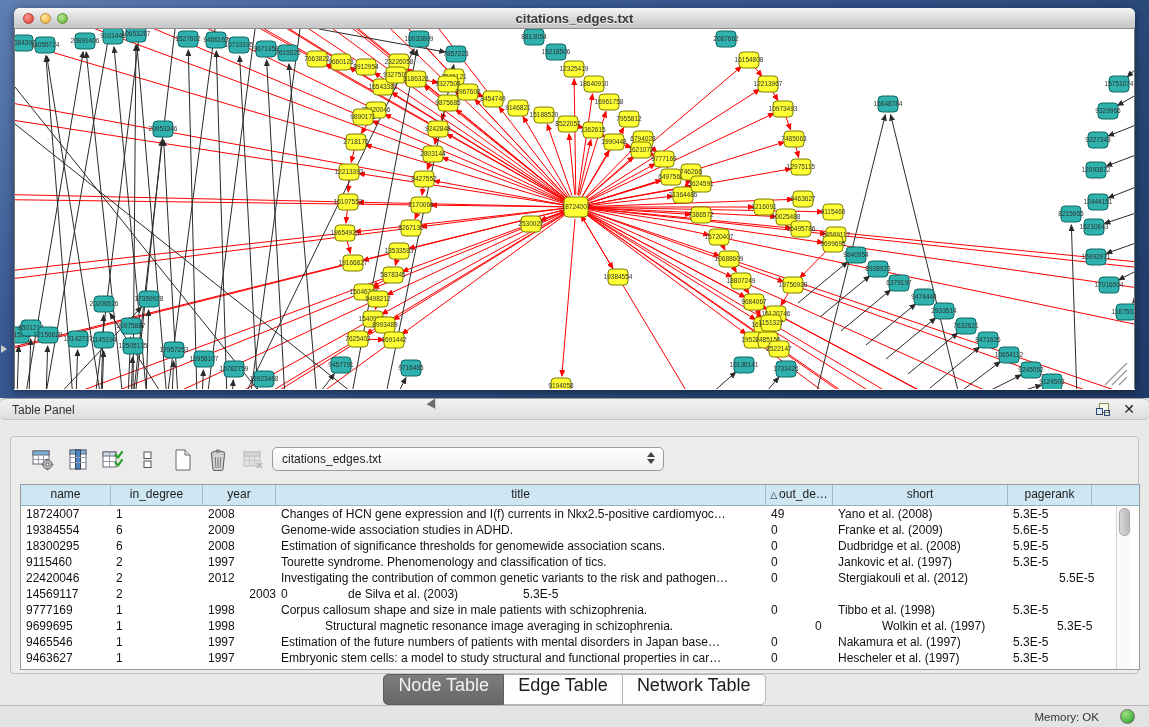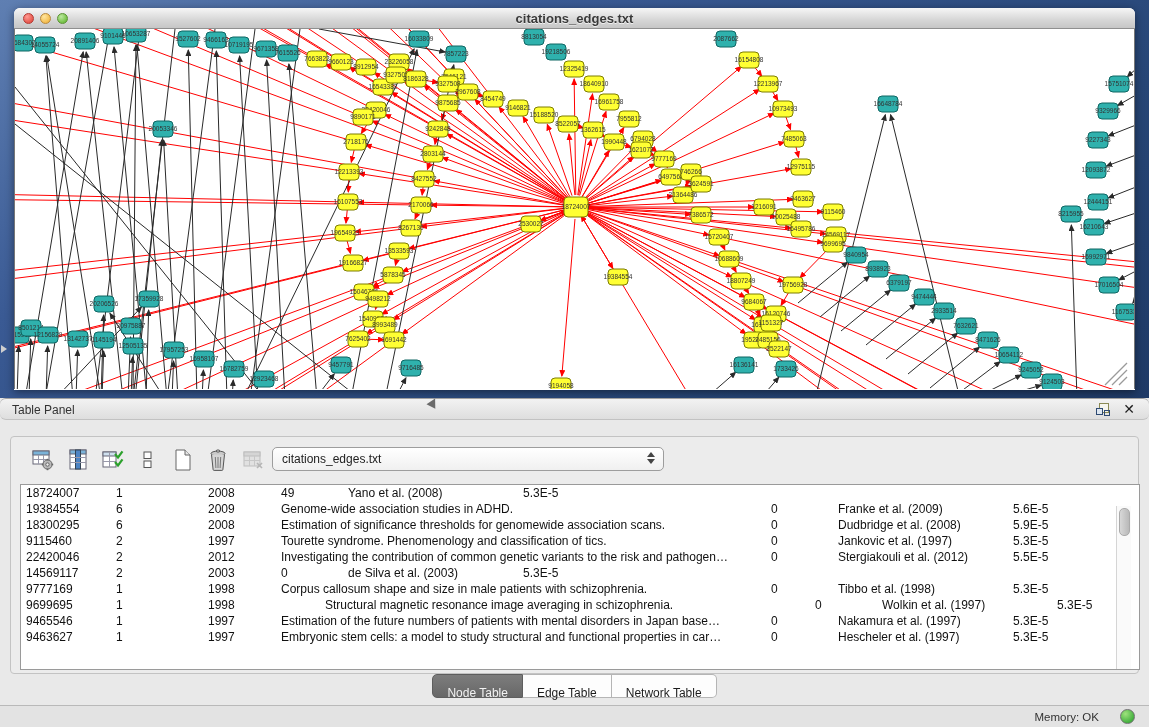--- a/index.html
+++ b/index.html
@@ -80,21 +80,21 @@
   .sort-tri{font-size:9px;color:#123;margin-right:2px;}
   .tbl-row{display:flex;height:16px;}
   .td{box-sizing:border-box;font-size:12px;color:#111;line-height:16px;padding-left:5px;
     overflow:hidden;white-space:nowrap;}
   .vscroll{position:absolute;right:8px;top:21px;width:14px;height:163px;background:#fafafa;
     border-left:1px solid #d5d5d5;}
   .vthumb{position:absolute;left:2px;top:2px;width:9px;height:26px;border-radius:5px;
     background:linear-gradient(90deg,#d8d8d8,#b9b9b9);border:1px solid #aaa;}
   
   .tabs{position:absolute;left:0;top:254px;width:1149px;display:flex;justify-content:center;}
-  .tab{height:24px;line-height:21px;font-size:12px;padding:8px 14px;box-sizing:border-box;
+  .tab{height:31px;line-height:21px;font-size:18px;padding:0 14px;box-sizing:border-box;
     background:#fdfdfd;border:1px solid #b5b5b5;border-left:none;color:#1c1c1c;}
   .tab:first-child{border-left:1px solid #b5b5b5;border-radius:5px 0 0 5px;}
   .tab:last-child{border-radius:0 5px 5px 0;}
   .tab.selected{background:linear-gradient(#7d7d7d,#676767);color:#f2f2f2;border-color:#5e5e5e;}
   
   .status-bar{position:absolute;left:0;top:705px;width:1149px;height:22px;box-sizing:border-box;
     background:#e3e3e3;border-top:1px solid #b9b9b9;}
   .status-right{position:absolute;right:14px;top:3px;display:flex;align-items:center;gap:21px;}
   .mem-label{font-size:11.5px;color:#333;}
   .mem-dot{width:13px;height:13px;border-radius:50%;
@@ -989,25 +989,35 @@
 
   <div class="combo">
     <span>citations_edges.txt</span>
     <div class="spin">
         <div class="up"></div>
         <div class="down"></div>
       </div>
   </div>
 
   <div class="tbl">
+    <div class="tbl-header" id="tblHead">
+        <div class="th" style="width: 90px;">name</div>
+        <div class="th" style="width: 92px;">in_degree</div>
+        <div class="th" style="width: 73px;">year</div>
+        <div class="th" style="width: 490px;">title</div>
+        <div class="th" style="width: 67px;"><span class="sort-tri">△</span>out_de…</div>
+        <div class="th" style="width: 175px;">short</div>
+        <div class="th" style="width: 84px;">pagerank</div>
+      </div>
     <div id="tblBody">
         <div class="tbl-row">
           <div class="td" style="width: 90px;">18724007</div>
           <div class="td" style="width: 92px;">1</div>
           <div class="td" style="width: 73px;">2008</div>
+          <div class="td" style="width: 490px;">Changes of HCN gene expression and I(f) currents in Nkx2.5-positive cardiomyoc…</div>
           <div class="td" style="width: 67px;">49</div>
           <div class="td" style="width: 175px;">Yano et al. (2008)</div>
           <div class="td" style="width: 84px;">5.3E-5</div>
         </div>
         <div class="tbl-row">
           <div class="td" style="width: 90px;">19384554</div>
           <div class="td" style="width: 92px;">6</div>
           <div class="td" style="width: 73px;">2009</div>
           <div class="td" style="width: 490px;">Genome-wide association studies in ADHD.</div>
           <div class="td" style="width: 67px;">0</div>
@@ -1032,26 +1042,26 @@
           <div class="td" style="width: 175px;">Jankovic et al. (1997)</div>
           <div class="td" style="width: 84px;">5.3E-5</div>
         </div>
         <div class="tbl-row">
           <div class="td" style="width: 90px;">22420046</div>
           <div class="td" style="width: 92px;">2</div>
           <div class="td" style="width: 73px;">2012</div>
           <div class="td" style="width: 490px;">Investigating the contribution of common genetic variants to the risk and pathogen…</div>
           <div class="td" style="width: 67px;">0</div>
           <div class="td" style="width: 175px;">Stergiakouli et al. (2012)</div>
-          <div class="td" style="width: 84px;">5.5E-5</div>
+          <div class="td" style="width: 84px; margin-left: 46px;">5.5E-5</div>
         </div>
         <div class="tbl-row">
           <div class="td" style="width: 90px;">14569117</div>
           <div class="td" style="width: 92px;">2</div>
-          <div class="td" style="width: 73px;">2003</div>
+          <div class="td" style="width: 73px; text-align: right;">2003</div>
           <div class="td" style="width: 67px;">0</div>
           <div class="td" style="width: 175px;">de Silva et al. (2003)</div>
           <div class="td" style="width: 84px;">5.3E-5</div>
         </div>
         <div class="tbl-row">
           <div class="td" style="width: 90px;">9777169</div>
           <div class="td" style="width: 92px;">1</div>
           <div class="td" style="width: 73px;">1998</div>
           <div class="td" style="width: 490px;">Corpus callosum shape and size in male patients with schizophrenia.</div>
           <div class="td" style="width: 67px;">0</div>

